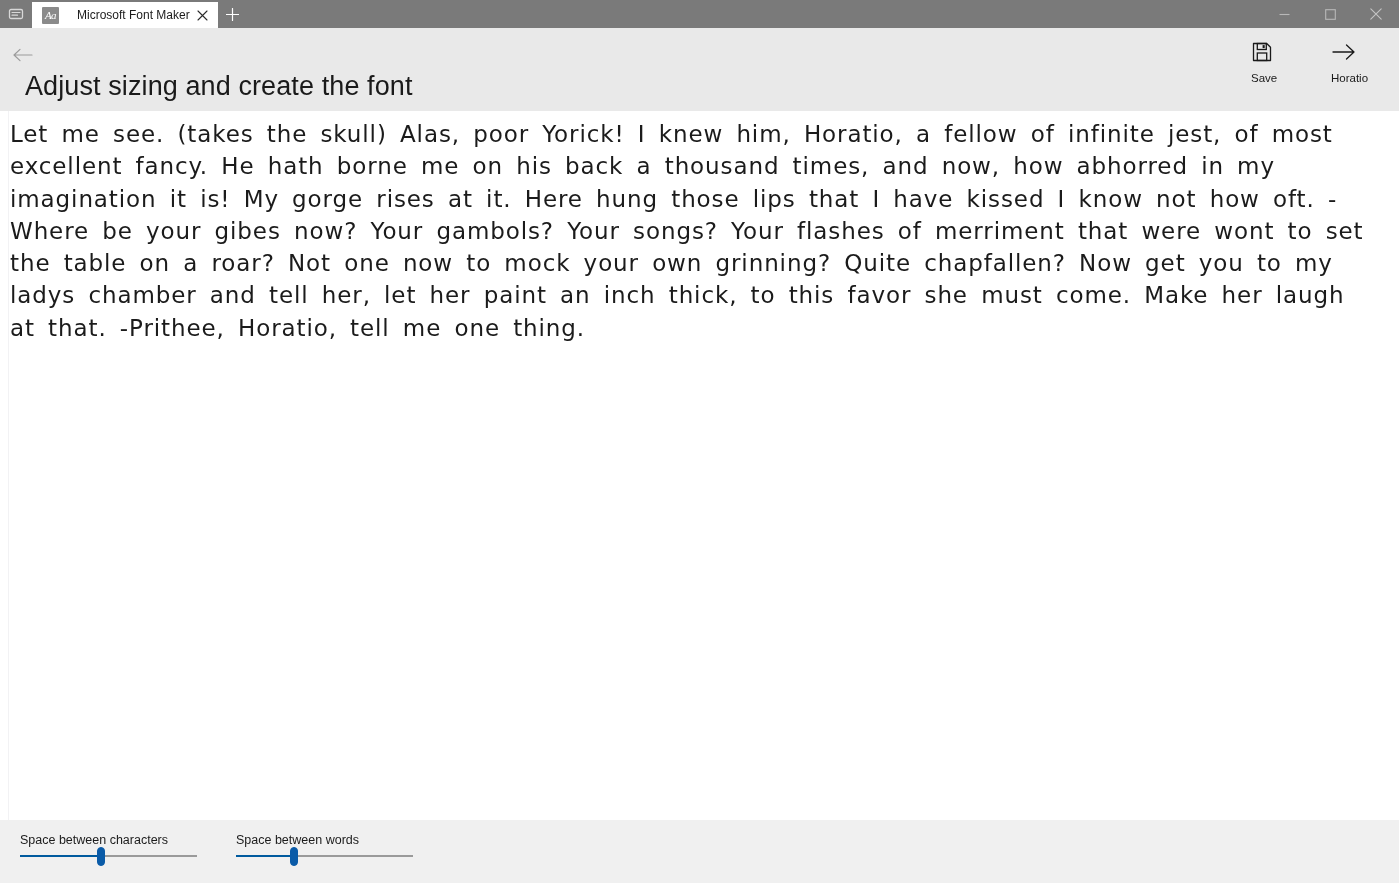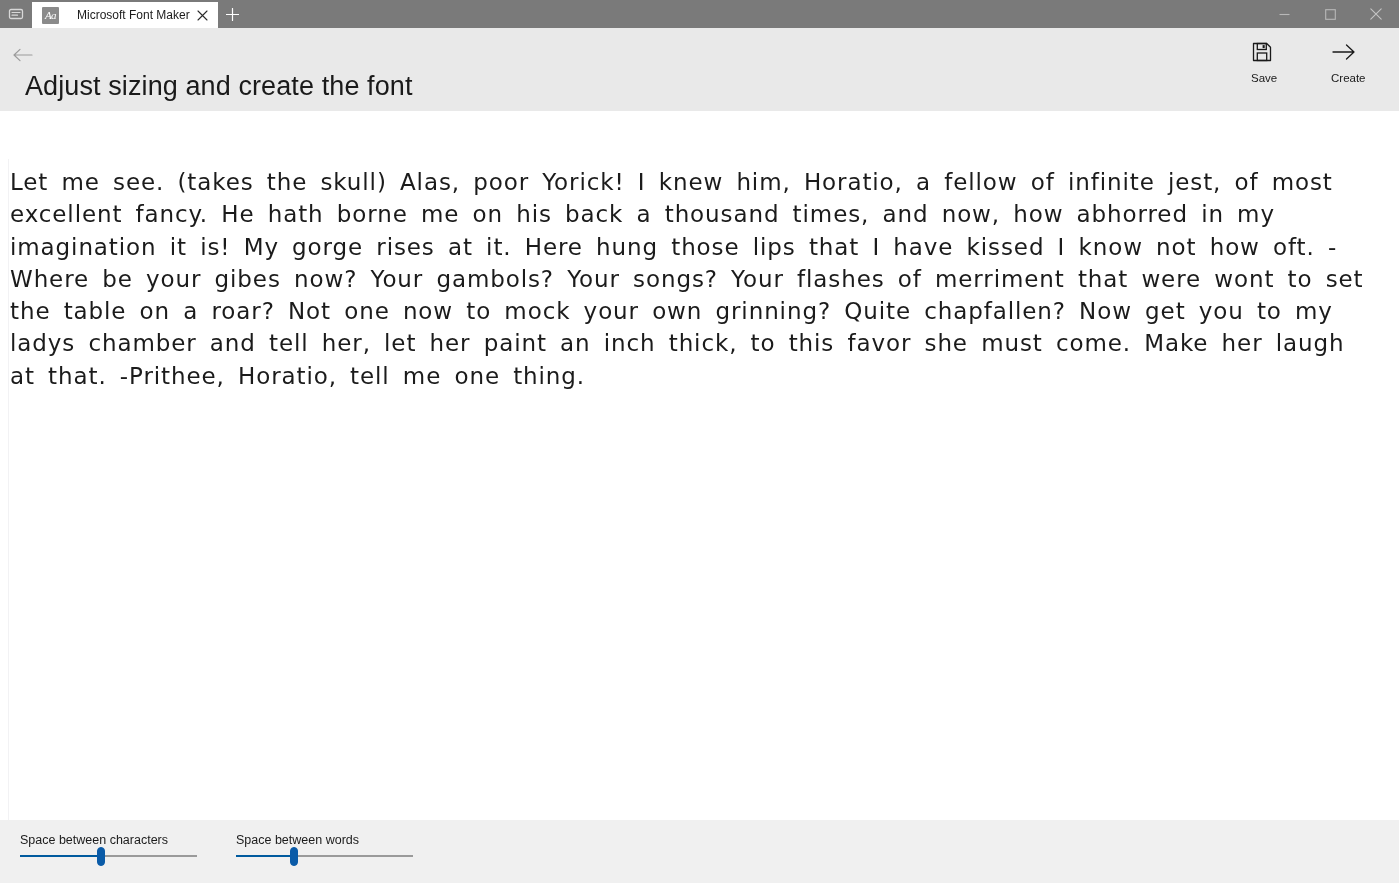--- a/index.html
+++ b/index.html
@@ -158,21 +158,20 @@
     color: #1a1a1a;
     font-family: "Liberation Sans", sans-serif;
   }
 
   
   .canvas {
     position: relative;
     flex: 1 1 auto;
     background: #ffffff;
     overflow: hidden;
-    margin-top: 48px;
   }
   .canvas-guide {
     position: absolute;
     left: 8px;
     top: 0;
     bottom: 0;
     width: 1px;
     background: #f2f2f4;
   }
   .sample-text {
@@ -316,21 +315,21 @@
         </span>
         <span class="ha-label">Save</span>
       </div>
 
       <div class="header-action">
         <span>
           <svg width="26" height="22" viewBox="0 0 26 22" aria-hidden="true">
             <path d="M2 11h21M15.5 4 23 11l-7.5 7" fill="none" stroke="#1a1a1a" stroke-width="1.3" stroke-linecap="round" stroke-linejoin="round"></path>
           </svg>
         </span>
-        <span class="ha-label">Create</span>
+        <span class="ha-label">Horatio</span>
       </div>
 
     </div>
   </div>
 
   <div class="canvas">
     <div class="canvas-guide"></div>
     <div class="sample-text">Let me see. (takes the skull) Alas, poor Yorick! I knew him, Horatio, a fellow of infinite jest, of most excellent fancy. He hath borne me on his back a thousand times, and now, how abhorred in my imagination it is! My gorge rises at it. Here hung those lips that I have kissed I know not how oft. -Where be your gibes now? Your gambols? Your songs? Your flashes of merriment that were wont to set the table on a roar? Not one now to mock your own grinning? Quite chapfallen? Now get you to my ladys chamber and tell her, let her paint an inch thick, to this favor she must come. Make her laugh at that. -Prithee, Horatio, tell me one thing.</div>
   </div>
 

